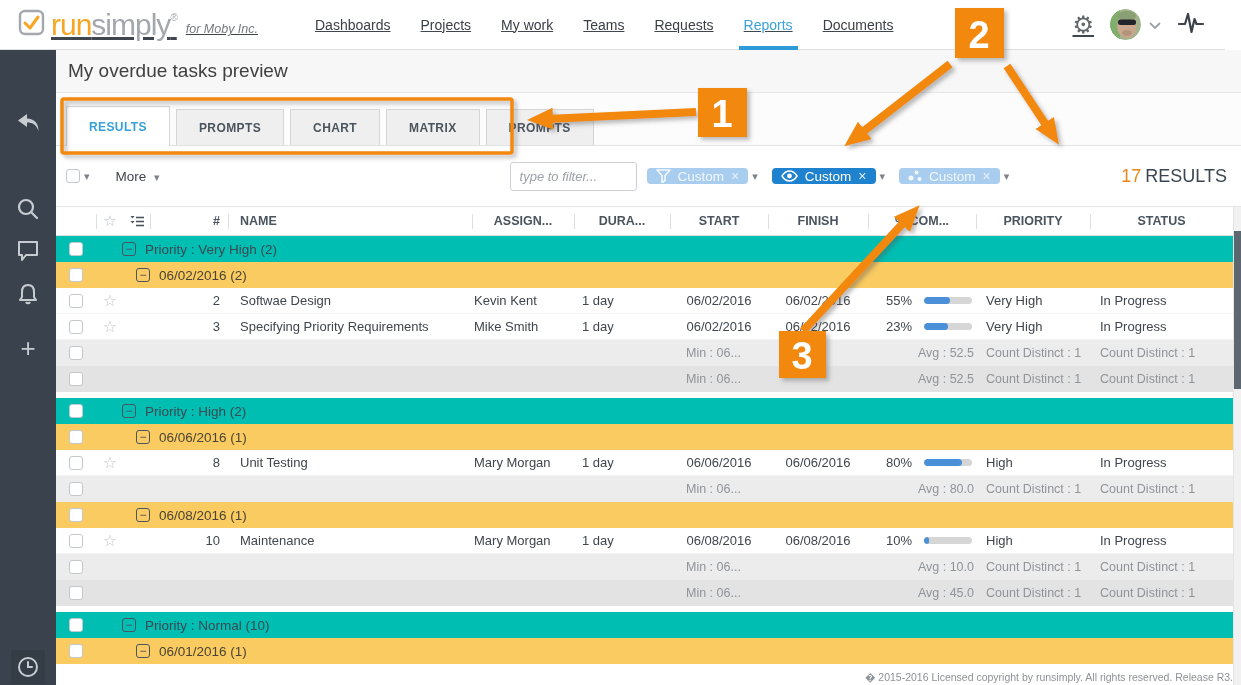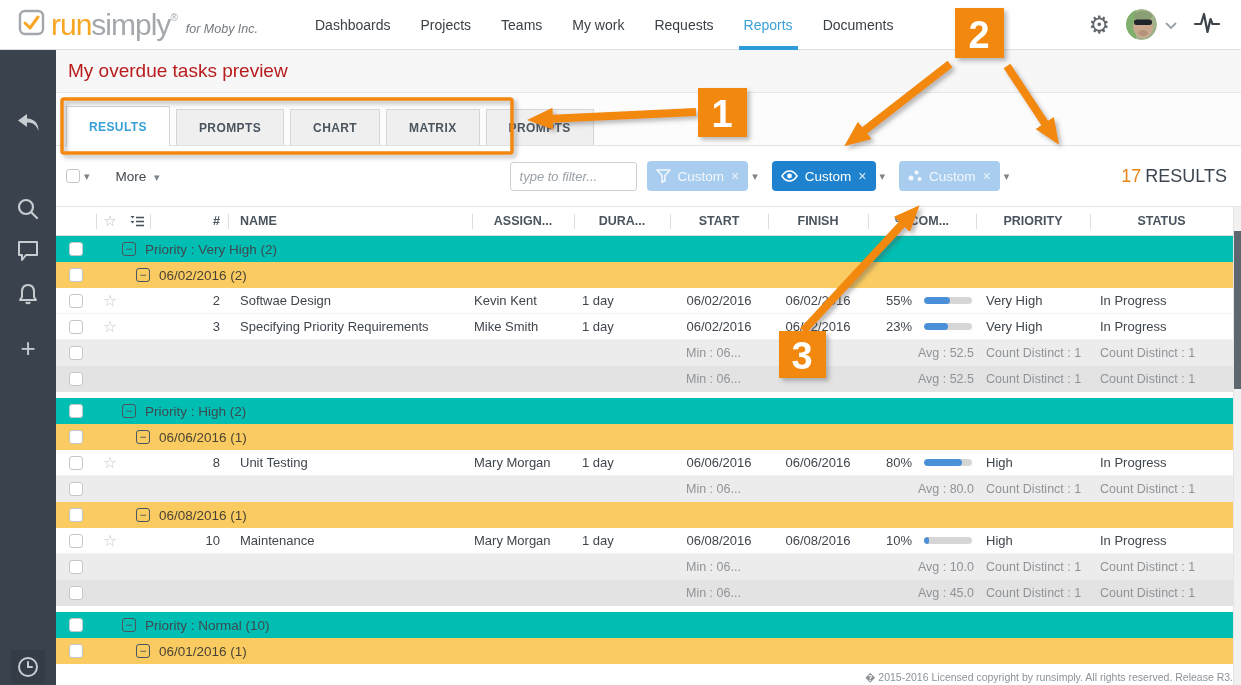--- a/index.html
+++ b/index.html
@@ -1,20 +1,20 @@
 <!DOCTYPE html>
 <html><head>
 <meta charset="utf-8">
 <style>
   *{margin:0;padding:0;box-sizing:border-box;}
   html,body{width:1241px;height:685px;}
   body{position:relative;overflow:hidden;background:#fff;font-family:"Liberation Sans",sans-serif;color:#3f464d;}
 
   
-  .topbar{position:absolute;top:0;left:0;right:0;height:50px;background:#fff;border-bottom:1px solid #dcdfe1;display:flex;align-items:center;z-index:10;}
+  .topbar{position:absolute;top:0;left:0;right:16px;height:50px;background:#fff;border-bottom:1px solid #dcdfe1;display:flex;align-items:center;z-index:10;text-decoration:underline;}
   .logo{display:flex;align-items:flex-end;padding-left:18px;}
   .logo-text{font-size:30px;letter-spacing:-1px;line-height:30px;margin-left:6px;}
   .logo-run{color:#f7a623;}
   .logo-simply{color:#a4a8ac;}
   .logo-reg{font-size:10px;color:#a4a8ac;vertical-align:top;line-height:16px;}
   .logo-tagline{font-style:italic;font-size:12.5px;color:#74797e;margin-left:9px;margin-bottom:4px;}
   .nav{display:flex;align-items:stretch;height:50px;margin-left:42px;}
   .nav-item{position:relative;display:flex;align-items:center;padding:0 15px;font-size:14px;color:#3a4046;cursor:pointer;}
   .nav-item.active{color:#3aa0d9;}
   .nav-item.active::after{content:"";position:absolute;left:10px;right:10px;bottom:0;height:4px;background:#2f9ad8;}
@@ -24,31 +24,31 @@
   .chev{margin-left:-8px;}
 
   
   .sidebar{position:absolute;top:50px;left:0;bottom:0;width:56px;background:#3a434d;z-index:9;display:block;}
   .side-ic{position:absolute;left:0;width:56px;height:36px;display:flex;align-items:center;justify-content:center;cursor:pointer;}
   .side-ic.dim-bg{background:#343d46;height:34px;width:34px;left:11px;border-radius:2px;}
   .plus{color:#c7ccd1;font-size:26px;font-weight:300;line-height:26px;}
 
   
   .title-band{position:absolute;top:50px;left:56px;right:0;height:43px;background:#f7f7f7;border-bottom:1px solid #e6e6e6;display:flex;align-items:center;z-index:1;}
-  .page-title{font-size:19px;font-weight:400;color:#b91c1c;padding-left:12px;}
+  .page-title{font-size:19px;font-weight:400;color:#404040;padding-left:12px;}
   .tab-band{position:absolute;top:93px;left:56px;right:0;height:53px;background:#fcfcfc;border-bottom:1px solid #e2e2e2;display:flex;align-items:flex-end;padding-left:10px;z-index:1;}
   .tab{height:36px;display:flex;align-items:center;padding:0 22px;background:#efefef;border:1px solid #d6d6d6;border-bottom:none;margin-right:6px;font-size:12px;font-weight:700;letter-spacing:.4px;color:#4a545e;cursor:pointer;position:relative;}
   .tab.active{background:#fff;color:#36a0d9;height:40px;margin-bottom:-1px;z-index:2;}
   .filter-band{position:absolute;top:146px;left:56px;right:0;height:61px;background:#fff;border-bottom:1px solid #e5e5e5;display:flex;align-items:center;padding:0 14px 0 10px;z-index:1;}
   .cb{display:inline-block;width:14px;height:14px;background:#fff;border:1px solid #c3c8cd;border-radius:3px;flex:none;cursor:pointer;}
   .caret{font-family:"DejaVu Sans",sans-serif;color:#7c838a;font-size:11px;margin:0 4px;cursor:pointer;}
   .more{font-size:13.5px;color:#3f464d;margin-left:22px;cursor:pointer;}
   .filter-input{margin-left:auto;width:127px;height:29px;border:1px solid #ccd0d4;border-radius:3px;padding:0 9px;font-size:13px;font-family:"Liberation Sans",sans-serif;color:#555;}
   .filter-input::placeholder{font-style:italic;color:#9aa1a8;}
-  .fbtn{height:30px;border:none;border-radius:4px;display:flex;align-items:center;gap:7px;padding:0 9px;font-size:13.5px;font-family:"Liberation Sans",sans-serif;cursor:pointer;margin-left:10px;}
+  .fbtn{height:16px;border:none;border-radius:4px;display:flex;align-items:center;gap:7px;padding:0 9px;font-size:13.5px;font-family:"Liberation Sans",sans-serif;cursor:pointer;margin-left:10px;}
   .fbtn.light{background:#a9cdee;color:rgba(255,255,255,.85);}
   .fbtn.solid{background:#1e82ce;color:#fff;}
   .fbtn .x{font-size:14px;line-height:14px;opacity:.85;}
   .results{margin-left:108px;font-size:18px;white-space:nowrap;}
   .results .cnt{color:#e8861a;}
   .results .lbl{color:#3c4650;margin-left:4px;}
 
   
   .table-area{position:absolute;top:207px;left:56px;right:8px;bottom:0;overflow:hidden;background:#fff;}
   .grid{display:grid;grid-template-columns:40px 28px 26px 78px 244px 102px 96px 98px 100px 108px 114px minmax(0,1fr);align-items:center;}
@@ -98,22 +98,22 @@
           <rect x="2" y="2" width="23" height="23" rx="5" fill="none" stroke="#a4a8ac" stroke-width="2.4"></rect>
           <path d="M7,14 L12,19 L20,8" fill="none" stroke="#f7a623" stroke-width="3" stroke-linecap="round" stroke-linejoin="round"></path>
         </svg>
     </span>
     <span class="logo-text"><span class="logo-run">run</span><span class="logo-simply">simply</span><span class="logo-reg">®</span></span>
     <span class="logo-tagline">for Moby Inc.</span>
   </div>
   <nav class="nav" id="main-nav">
       <div class="nav-item">Dashboards</div>
       <div class="nav-item">Projects</div>
+      <div class="nav-item">My work</div>
       <div class="nav-item">Teams</div>
-      <div class="nav-item">My work</div>
       <div class="nav-item">Requests</div>
       <div class="nav-item active">Reports</div>
       <div class="nav-item">Documents</div>
     </nav>
   <div class="topbar-right">
     <span class="gear">⚙</span>
     <span class="avatar">
       <svg width="31" height="31" viewBox="0 0 31 31">
           <defs>
             <clipPath id="avc">

